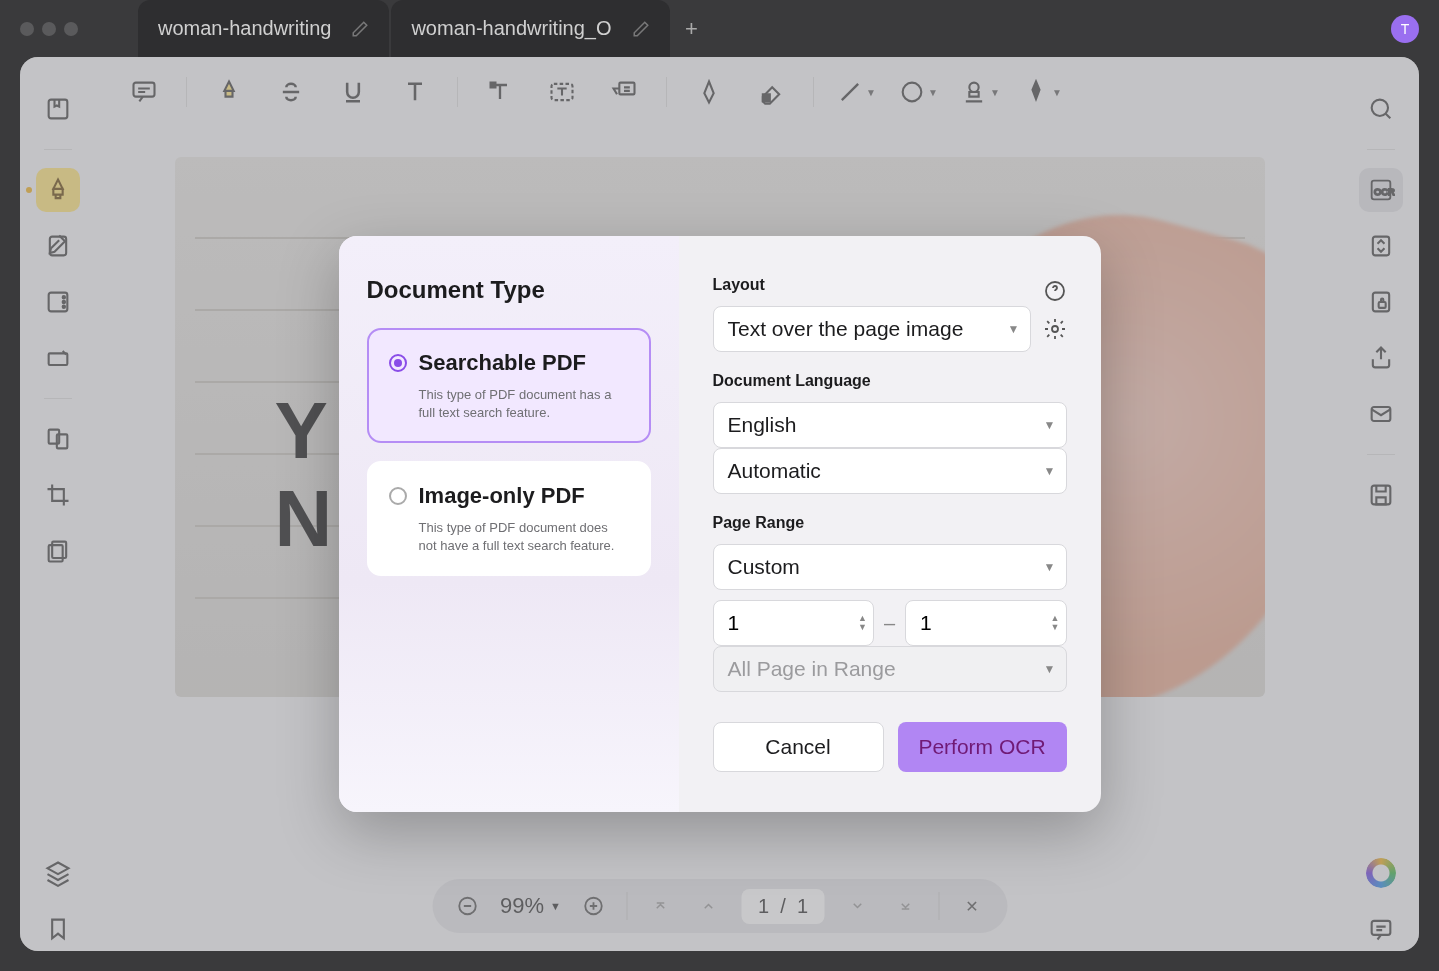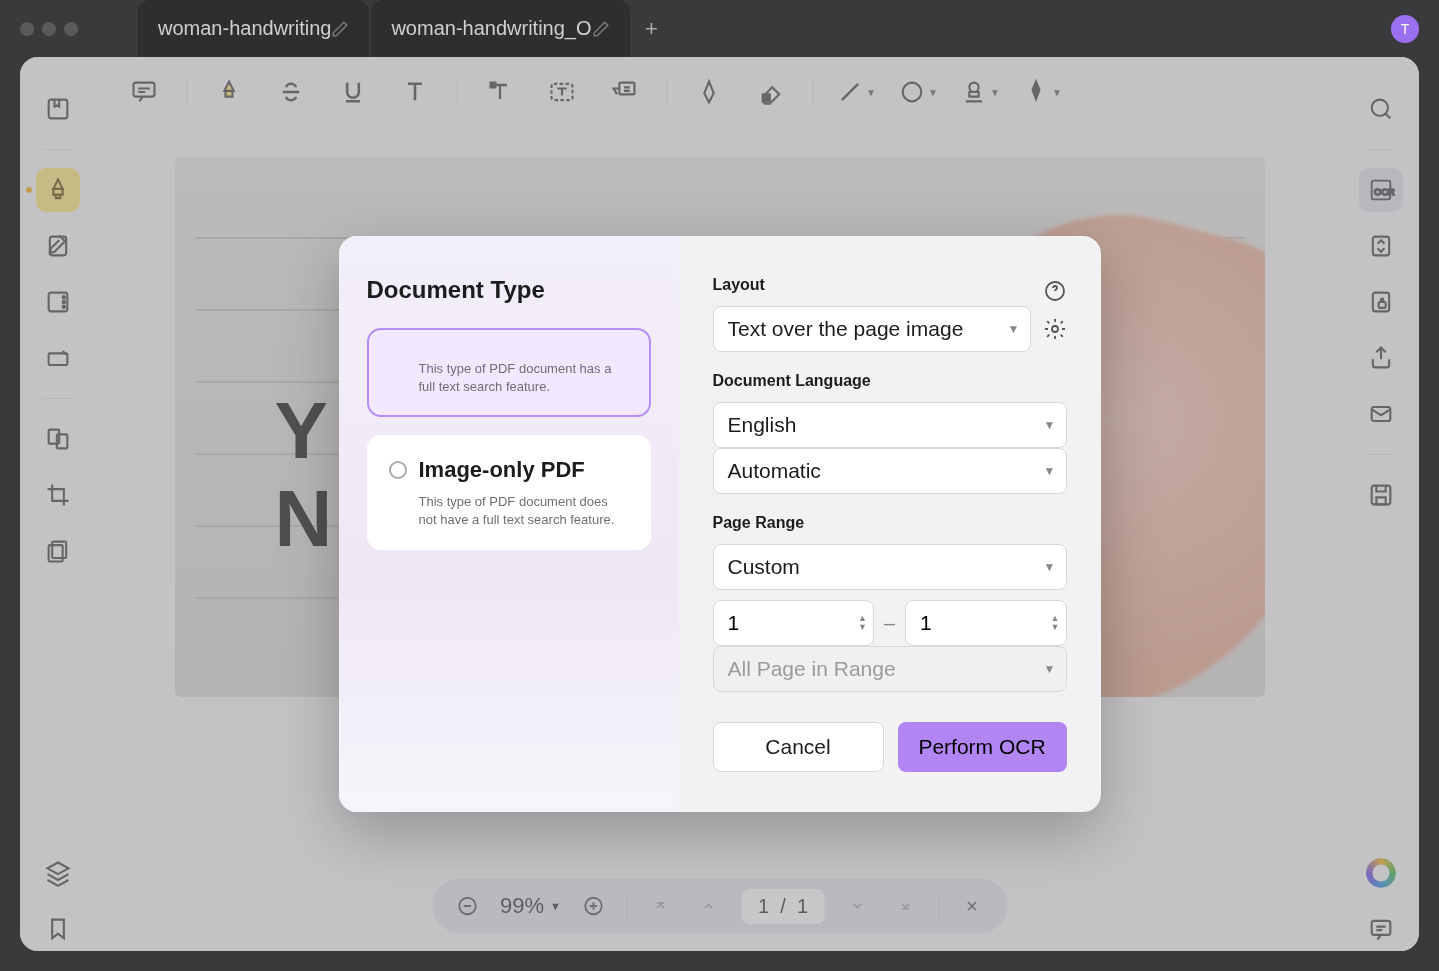--- a/index.html
+++ b/index.html
@@ -2,21 +2,21 @@
 <html><head>
 <meta charset="utf-8">
 <style>
 * { margin: 0; padding: 0; box-sizing: border-box; font-family: -apple-system, BlinkMacSystemFont, "Segoe UI", sans-serif; }
 body { width: 1439px; height: 971px; background: #3a3a3c; overflow: hidden; }
 
 .title-bar { height: 57px; background: #3a3a3c; display: flex; align-items: center; padding-left: 20px; }
 .traffic-lights { display: flex; gap: 8px; }
 .tl { width: 14px; height: 14px; border-radius: 50%; background: #5a5a5c; }
 .tabs { display: flex; margin-left: 60px; height: 100%; }
-.tab { height: 100%; display: flex; align-items: center; padding: 0 20px; color: #d0d0d0; font-size: 20px; background: #2e2e30; border-radius: 12px 12px 0 0; margin-right: 2px; }
+.tab { height: 100%; display: flex; align-items: center; padding: 0 20px; color: #d0d0d0; font-size: 20px; gap: 20px; background: #2e2e30; border-radius: 12px 12px 0 0; margin-right: 2px; }
 .tab .edit-ic { width: 18px; height: 18px; opacity: 0.6; }
 .add-tab { width: 40px; display:flex; align-items:center; justify-content:center; color:#aaa; font-size: 22px; font-weight: 300; }
 .avatar { width: 28px; height: 28px; border-radius: 50%; background: #9a6ff0; color: white; display: flex; align-items: center; justify-content: center; font-size: 14px; margin-left: auto; margin-right: 20px; }
 
 .app-body { position: absolute; top: 57px; left: 20px; right: 20px; bottom: 20px; background: #f5f5f7; border-radius: 18px; display: flex; overflow: hidden; }
 .left-rail, .right-rail { width: 76px; display: flex; flex-direction: column; align-items: center; padding-top: 30px; gap: 12px; }
 .rail-btn { width: 44px; height: 44px; border-radius: 10px; display: flex; align-items: center; justify-content: center; cursor:pointer; }
 .rail-btn.active { background: #ffe47a; position: relative; }
 .rail-dot { position:absolute; left: -10px; width: 6px; height: 6px; border-radius:50%; background: #f0b020; }
 .rail-sep { width: 28px; height: 1px; background: #ddd; margin: 6px 0; }
@@ -65,21 +65,21 @@
 .sel-box.disabled { color:#9b9b9e; background:#f0f0f2;}
 .sel-caret { position:absolute; right:10px; color:#888; font-size:12px; }
 .gear-ic, .help-ic { width:24px; height:24px; color:#555; cursor:pointer; }
 .range-row { display:flex; align-items:center; gap:10px; margin-top:10px;}
 .num-in { flex:1; height:46px; background:#fff; border:1px solid #d8d8dc; border-radius:8px; display:flex; align-items:center; padding:0 14px; font-size:21px; position:relative;}
 .stepper { position:absolute; right:6px; display:flex; flex-direction:column; color:#888; font-size:9px; line-height:9px;}
 .dash { color:#888; font-size:20px;}
 .btns { display:flex; gap:14px; margin-top: 30px; }
 .btn { flex:1; height:50px; border-radius:8px; display:flex; align-items:center; justify-content:center; font-size:21px; font-weight:500; cursor:pointer; }
 .btn-cancel { background:#fff; border:1px solid #d8d8dc; color:#1c1c1e;}
-.btn-primary { background:#b186f3; color:#000000;}
+.btn-primary { background:#b186f3; color:#701a75;}
 .label-row { display:flex; align-items:center; justify-content:space-between;}
 </style>
 </head>
 <body>
 
 <div class="title-bar">
   <div class="traffic-lights">
     <div class="tl"></div>
     <div class="tl"></div>
     <div class="tl"></div>
@@ -374,20 +374,24 @@
           <path d="M9 21l3-4M8 10h8M8 13h5"></path>
         </svg>
       </div>
   </div>
 
   <div class="overlay">
     <div class="modal">
       <div class="modal-left">
         <div class="ml-title">Document Type</div>
         <div class="opt sel">
+          <div class="opt-head">
+            <div class="radio"></div>
+            <div class="opt-title">Searchable PDF</div>
+          </div>
           <div class="opt-desc">This type of PDF document has a full text search feature.</div>
         </div>
         <div class="opt">
           <div class="opt-head">
             <div class="radio"></div>
             <div class="opt-title">Image-only PDF</div>
           </div>
           <div class="opt-desc">This type of PDF document does not have a full text search feature.</div>
         </div>
       </div>

